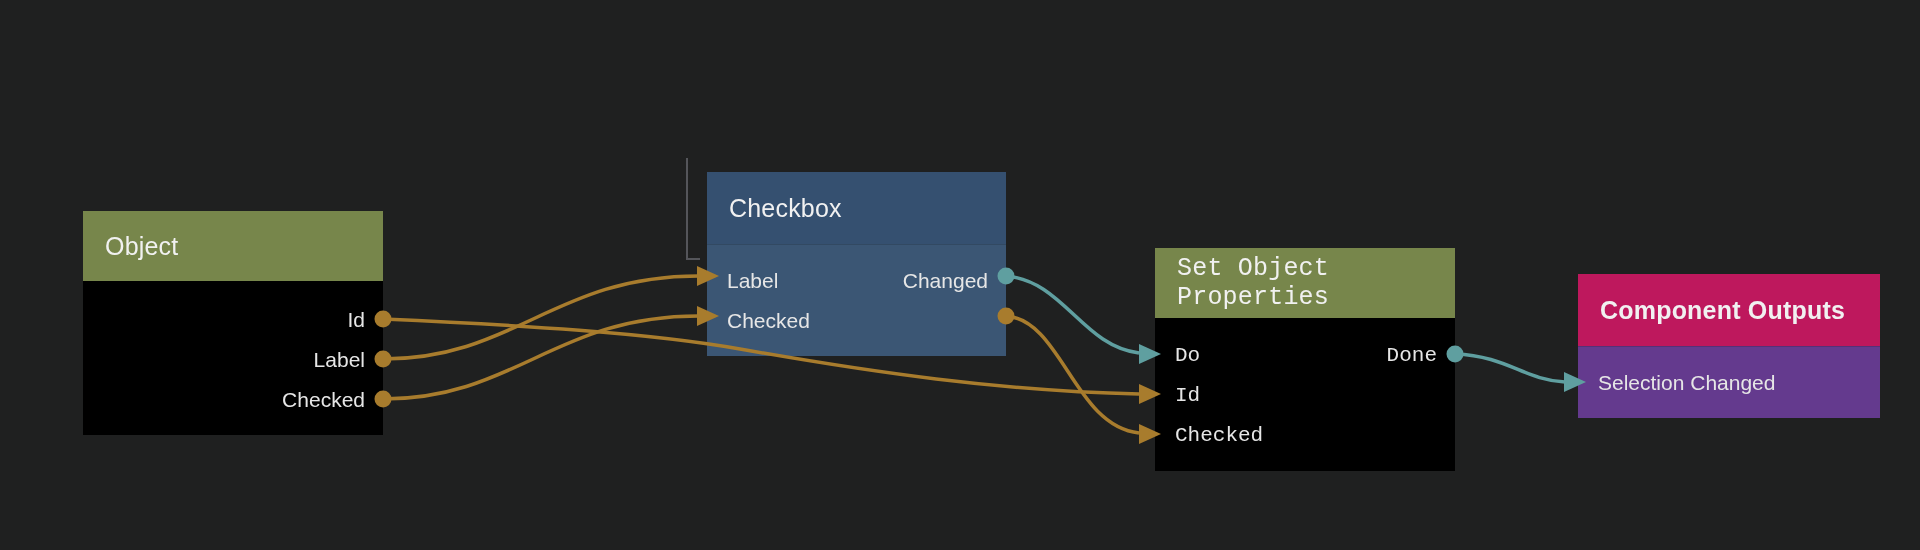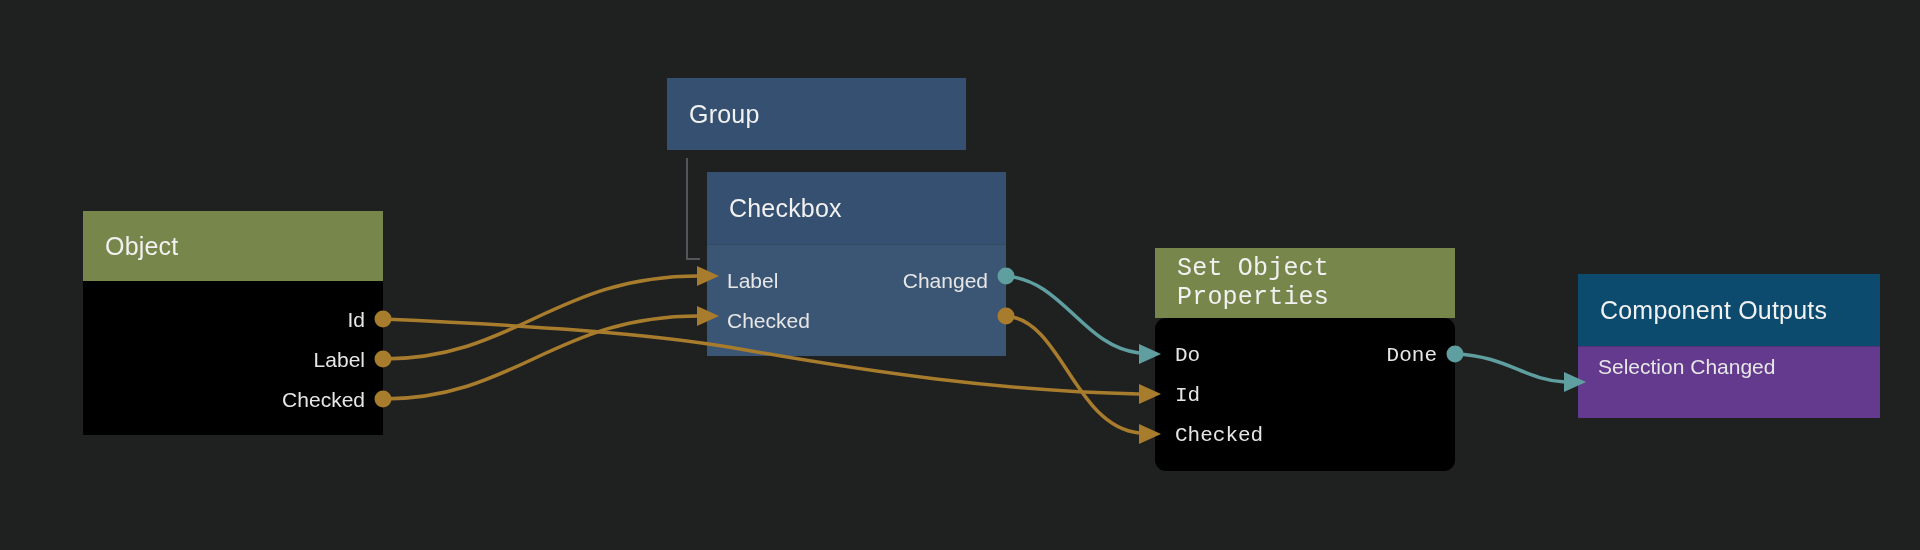--- a/index.html
+++ b/index.html
@@ -11,21 +11,21 @@
        color:#f1f1f1;letter-spacing:.2px;}
   .bdy{box-sizing:border-box;border-top:1px solid rgba(0,0,0,0.15);}
   .port-row{height:40px;display:flex;align-items:center;
             justify-content:space-between;padding:0 18px 0 20px;
             font-size:21px;color:#e6e6e6;}
   .port-row.out-only{justify-content:flex-end;}
   .plabel{white-space:nowrap;}
   
   .green  .hdr{background:#77864b;} .green  .bdy{background:#000000;}
   .blue   .hdr{background:#355070;} .blue   .bdy{background:#3b5674;}
-  .purple .hdr{background:#0c4a6e;} .purple .bdy{background:#643a8e;}
+  .purple .hdr{background:#be185d;font-weight:bold;} .purple .bdy{background:#643a8e;}
   .green, .blue, .purple {background:transparent;}
   svg.wires{position:absolute;left:0;top:0;pointer-events:none;}
   svg.wires .wire{fill:none;stroke-width:3.5px;}
   svg.wires .data{stroke:#a87c2d;}
   svg.wires .signal{stroke:#5f9fa0;}
   svg.wires .dot-data{fill:#a87c2d;}
   svg.wires .dot-signal{fill:#5f9fa0;}
   svg.wires .head-data{fill:#a87c2d;}
   svg.wires .head-signal{fill:#5f9fa0;}
   svg.wires .grouplink{fill:none;stroke:#54555a;stroke-width:2px;}
@@ -45,64 +45,59 @@
       </div>
       <div class="port-row out-only">
         <span class="plabel">Label</span>
       </div>
       <div class="port-row out-only">
         <span class="plabel">Checked</span>
       </div>
     </div>
   </div>
 
-  <div class="node blue" style="left:667px;top:78px;width:299px;height:72px;">
-    <div class="hdr" style="height:72px;">
-      <span>Group</span>
-    </div>
-  </div>
 
   <div class="node blue" style="left:707px;top:172px;width:299px;height:188px;">
     <div class="hdr" style="height:72px;">
       <span>Checkbox</span>
     </div>
     <div class="bdy" style="height:112px;padding-top:16px;">
       <div class="port-row">
         <span class="plabel">Label</span>
         <span class="plabel">Changed</span>
       </div>
       <div class="port-row">
         <span class="plabel">Checked</span>
       </div>
     </div>
   </div>
 
   <div class="node green" style="left:1155px;top:248px;width:300px;height:223px;font-family:Liberation Mono, monospace;">
     <div class="hdr" style="height:70px;">
       <span>Set Object Properties</span>
     </div>
-    <div class="bdy" style="height:153px;padding-top:16px;border-radius:11px;">
+    <div class="bdy" style="height:153px;padding-top:16px;">
       <div class="port-row">
         <span class="plabel">Do</span>
         <span class="plabel">Done</span>
       </div>
       <div class="port-row">
         <span class="plabel">Id</span>
       </div>
       <div class="port-row">
         <span class="plabel">Checked</span>
       </div>
     </div>
   </div>
 
   <div class="node purple" style="left:1578px;top:274px;width:302px;height:144px;">
     <div class="hdr" style="height:72px;">
       <span>Component Outputs</span>
     </div>
-    <div class="bdy" style="height:72px;padding-top:0;">
+    <div class="bdy" style="height:72px;padding-top:16px;">
       <div class="port-row">
         <span class="plabel">Selection Changed</span>
       </div>
     </div>
   </div>
 
   <svg class="wires" width="1920" height="550" viewBox="0 0 1920 550">
 
     <path class="grouplink" d="M687,158 L687,259 L700,259"></path>
 

